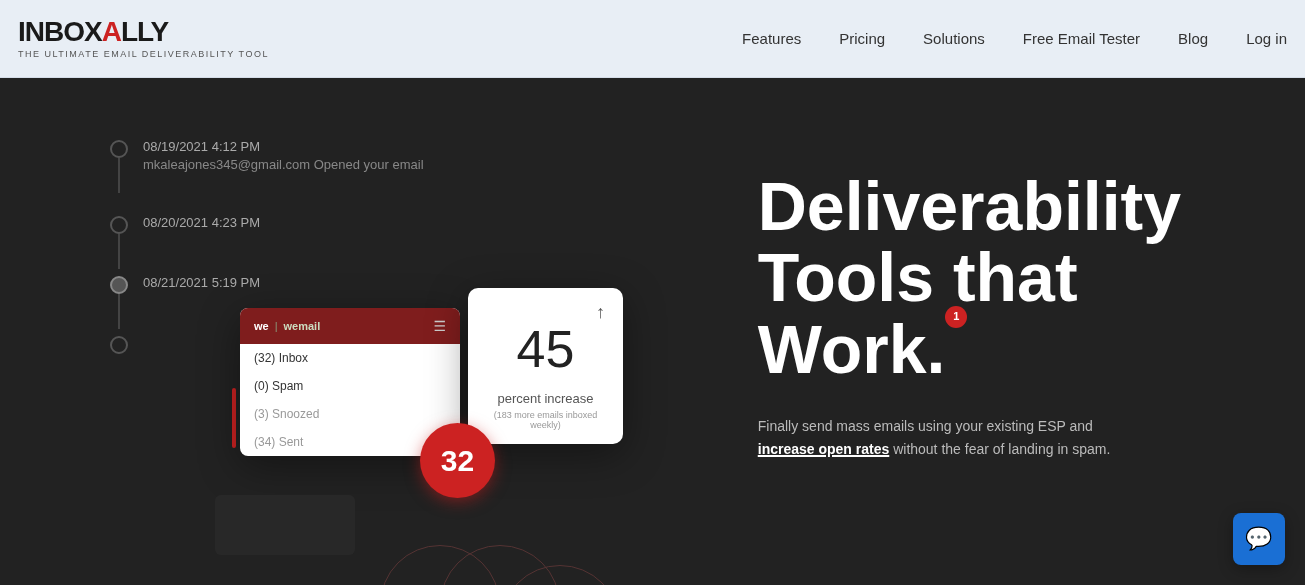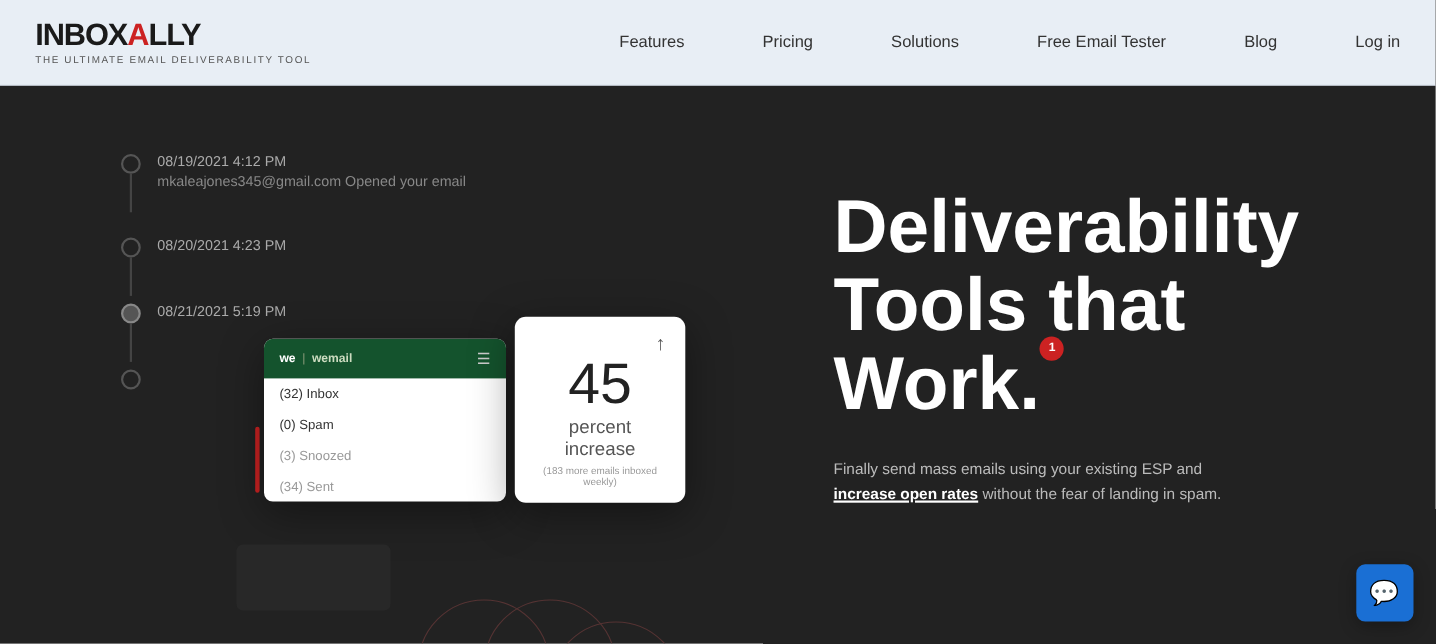--- a/index.html
+++ b/index.html
@@ -4,21 +4,21 @@
   <style>
     * { margin: 0; padding: 0; box-sizing: border-box; }
     body { font-family: -apple-system, BlinkMacSystemFont, 'Segoe UI', sans-serif; width: 1305px; overflow-x: hidden; }
 
     
     .header {
       background-color: #e8eef5;
       display: flex;
       align-items: center;
       justify-content: space-between;
-      padding: 0 32px;
+      padding: 0 18px;
       height: 78px;
       border-bottom: 1px solid #d5dde8;
     }
     .logo-area {
       display: flex;
       flex-direction: column;
     }
     .logo-text {
       font-size: 28px;
       font-weight: 900;
@@ -30,21 +30,21 @@
     .logo-sub {
       font-size: 9px;
       letter-spacing: 1.5px;
       color: #555;
       text-transform: uppercase;
       margin-top: 3px;
     }
     .nav {
       display: flex;
       align-items: center;
-      gap: 71px;
+      gap: 38px;
     }
     .nav-item {
       font-size: 15px;
       color: #333;
       cursor: pointer;
       text-decoration: none;
     }
     .nav-login {
       font-size: 15px;
       color: #333;
@@ -127,21 +127,21 @@
       position: absolute;
       left: 240px;
       top: 230px;
       width: 220px;
       background: #fff;
       border-radius: 8px;
       overflow: hidden;
       box-shadow: 0 10px 40px rgba(0,0,0,0.4);
     }
     .email-mock-header {
-      background: #14532d;
+      background: #7f1d1d;
       padding: 10px 14px;
       display: flex;
       align-items: center;
       justify-content: space-between;
     }
     .email-mock-brand {
       display: flex;
       align-items: center;
       gap: 6px;
     }
@@ -194,23 +194,23 @@
     }
     .stats-number {
       font-size: 52px;
       font-weight: 300;
       color: #222;
       line-height: 1;
       margin-top: 8px;
       clear: both;
     }
     .stats-label {
-      font-size: 17px;
+      font-size: 13px;
       color: #555;
-      margin-top: 4px;
+      margin-top: 16px;
     }
     .stats-sublabel {
       font-size: 9px;
       color: #999;
       margin-top: 4px;
     }
 
     
     .red-badge {
       position: absolute;
@@ -398,20 +398,21 @@
       </div>
     </div>
 
     <div class="stats-card">
       <span class="stats-arrow">↑</span>
       <div class="stats-number">45</div>
       <div class="stats-label">percent increase</div>
       <div class="stats-sublabel">(183 more emails inboxed weekly)</div>
     </div>
 
+    <div class="red-badge">32</div>
 
     <div class="deco-circles">
       <div class="deco-circle"></div>
       <div class="deco-circle"></div>
       <div class="deco-circle"></div>
     </div>
 
     <div class="dark-card"></div>
 
   </div>

